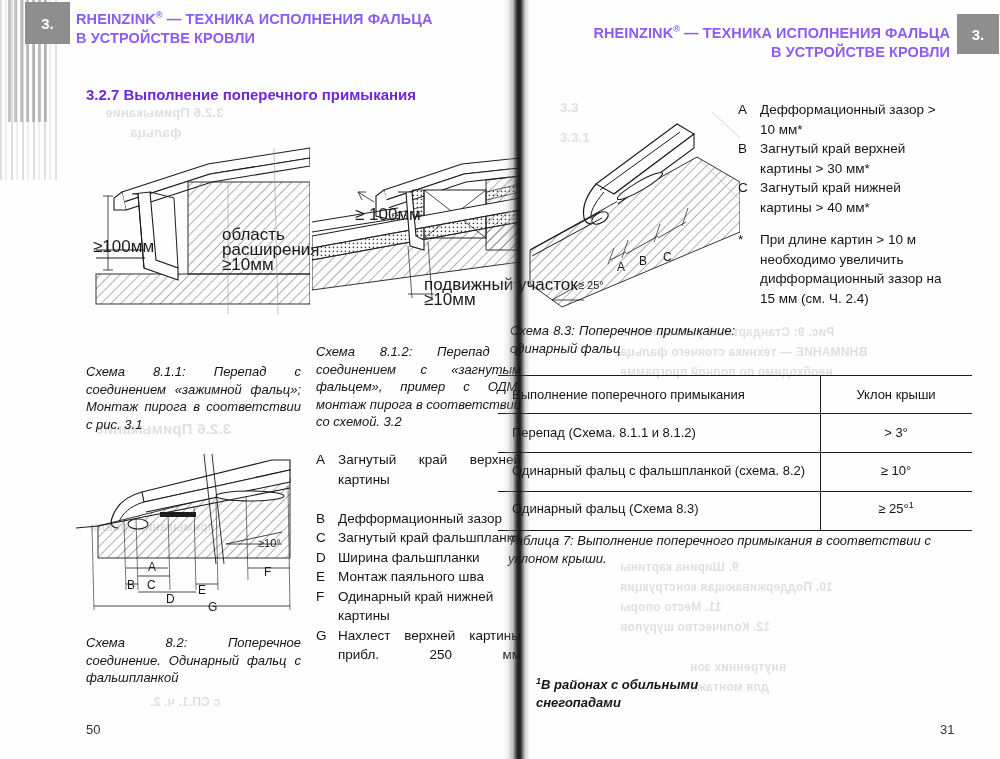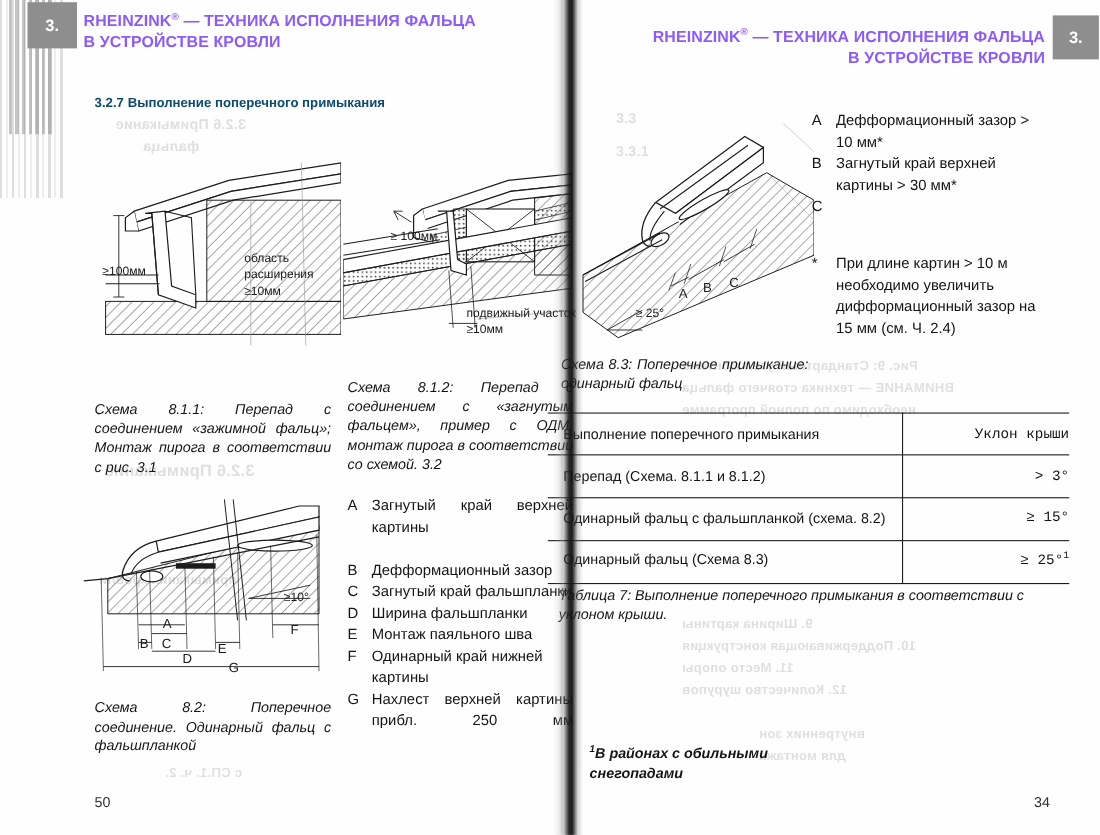--- a/index.html
+++ b/index.html
@@ -49,47 +49,47 @@
   .chap-right{right:1px;top:14px;width:42px;height:40px;}
 
   
   .hdr{position:absolute;font-weight:bold;font-size:14.5px;line-height:19px;
     letter-spacing:.1px;color:#8b5cf6;}
   .hdr-left{left:76px;top:6px;width:400px;}
   .hdr-right{right:50px;top:20px;width:420px;text-align:right;}
   .sup{font-size:9px;vertical-align:super;}
 
   
-  .sec-h{position:absolute;left:86px;top:86px;font-weight:bold;font-size:12px;color:#0c4a6e;}
+  .sec-h{position:absolute;left:86px;top:86px;font-weight:bold;font-size:15px;color:#6d28d9;}
 
   
   .cap{position:absolute;font-style:italic;font-size:13px;line-height:17.5px;
     color:#141414;text-align:justify;}
 
   
   .legend{position:absolute;font-size:13.5px;line-height:19.5px;color:#141414;}
   .lrow{display:flex;}
   .lkey{width:22px;flex:0 0 22px;}
   .ltxt{flex:1;}
   .ltxt.just{text-align:justify;}
   .ltxt.just::after{content:"";display:inline-block;width:100%;}
 
   
   .tbl{position:absolute;left:498px;top:375px;width:474px;font-size:13px;color:#141414;}
   .tbl .r{display:flex;align-items:center;height:38px;position:relative;}
   .tbl .c1{flex:1;padding-left:14px;}
-  .tbl .c2{width:152px;text-align:right;font-family:Liberation Mono, monospace;}
+  .tbl .c2{width:152px;text-align:center;}
   .tbl .hr{position:absolute;left:0;right:0;height:1px;background:#1c1c1c;}
   .tbl .vr{position:absolute;top:0;bottom:0;left:322px;width:1px;background:#1c1c1c;}
 
   
   .pnum{position:absolute;font-size:13px;color:#333;}
 
   
-  .dl{position:absolute;font-size:11px;color:#1a1a1a;line-height:14px;white-space:nowrap;text-align:center;}
+  .dl{position:absolute;font-size:17px;color:#1a1a1a;line-height:14px;white-space:nowrap;text-align:center;}
   .dim{position:absolute;font-size:12px;color:#1a1a1a;}
   svg{display:block;}
   .diag{position:absolute;}
 </style>
 </head>
 <body>
 
 <div class="scan"></div>
 <div class="page page-left"></div>
 <div class="page page-right"></div>
@@ -356,20 +356,21 @@
   <div class="lrow">
     <span class="lkey">A</span>
     <span class="ltxt">Дефформационный зазор &gt; 10 мм*</span>
   </div>
   <div class="lrow">
     <span class="lkey">B</span>
     <span class="ltxt">Загнутый край верхней картины &gt; 30 мм*</span>
   </div>
   <div class="lrow">
     <span class="lkey">C</span>
+    <span class="ltxt">Загнутый край нижней картины &gt; 40 мм*</span>
   </div>
 </div>
 
 <div class="legend" style="left:738px;top:230px;width:212px;">
   <div class="lrow">
     <span class="lkey">*</span>
     <span class="ltxt">При длине картин &gt; 10 м необходимо увеличить дифформационный зазор на 15 мм (см. Ч. 2.4)</span>
   </div>
 </div>
 
@@ -386,36 +387,36 @@
   <div class="hr" style="top:38px;"></div>
 
   <div class="r">
     <div class="c1">Перепад (Схема. 8.1.1 и 8.1.2)</div>
     <div class="c2">&gt; 3°</div>
   </div>
   <div class="hr" style="top:77px;"></div>
 
   <div class="r">
     <div class="c1">Одинарный фальц с фальшпланкой (схема. 8.2)</div>
-    <div class="c2">≥ 15°</div>
+    <div class="c2">≥ 10°</div>
   </div>
   <div class="hr" style="top:116px;"></div>
 
   <div class="r">
     <div class="c1">Одинарный фальц (Схема 8.3)</div>
     <div class="c2">
       <span>≥ 25°</span><span class="sup">1</span>
     </div>
   </div>
   <div class="hr" style="top:155px;"></div>
 </div>
 
 <div class="cap" style="left:508px;top:532px;width:430px;text-align:left;">Таблица 7: Выполнение поперечного примыкания в соответствии с уклоном крыши.</div>
 
 <div class="cap" style="left:536px;top:673px;width:230px;text-align:left;font-weight:bold;">
   <span class="sup">1</span><span>В районах с обильными снегопадами</span>
 </div>
 
 <div class="pnum" style="left:86px;top:722px;">50</div>
-<div class="pnum" style="left:940px;top:722px;">34</div>
+<div class="pnum" style="left:940px;top:722px;">31</div>
 
 <div class="spine-edge"></div>
 <div class="spine"></div>
 
 </body></html>

